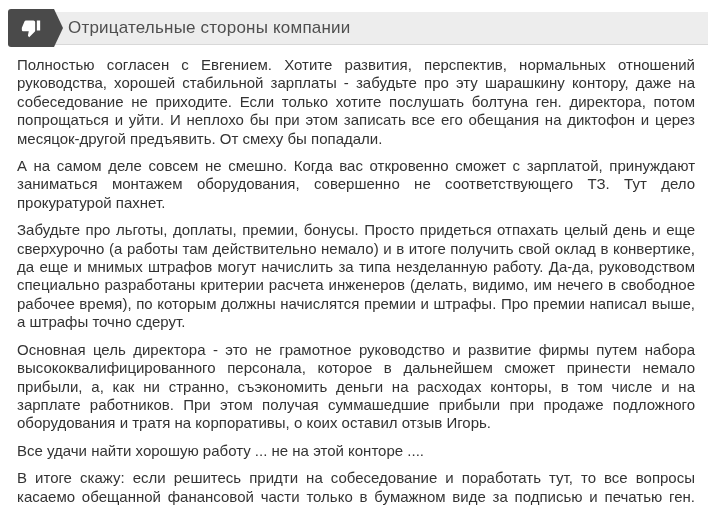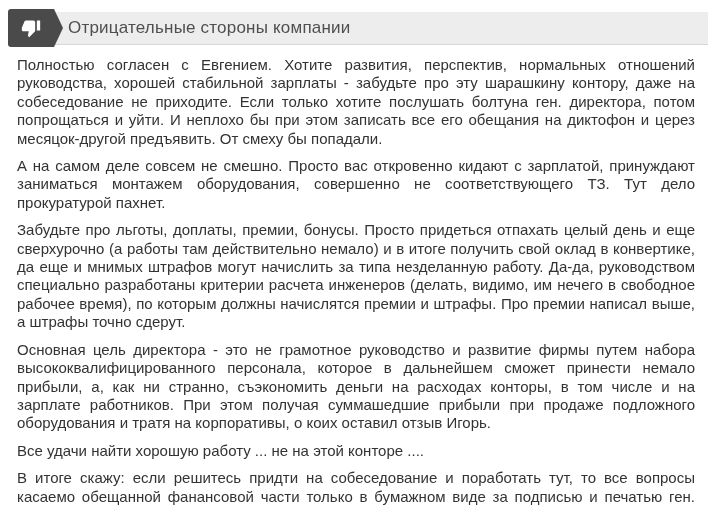--- a/index.html
+++ b/index.html
@@ -82,18 +82,18 @@
     <span>
       <svg class="thumb-icon" viewBox="0 0 24 24" fill="#ffffff" aria-hidden="true">
         <path d="M15 3H6c-.83 0-1.54.5-1.84 1.22l-3.02 7.05c-.09.23-.14.47-.14.73v2c0 1.1.9 2 2 2h6.31l-.95 4.57-.03.32c0 .41.17.79.44 1.06L9.83 23l6.59-6.59c.36-.36.58-.86.58-1.41V5c0-1.1-.9-2-2-2zm4 0v12h4V3h-4z"></path>
       </svg>
     </span>
   </div>
 </div>
 
 <div class="review-body">
     <p class="review-paragraph">Полностью согласен с Евгением. Хотите развития, перспектив, нормальных отношений руководства, хорошей стабильной зарплаты - забудьте про эту шарашкину контору, даже на собеседование не приходите. Если только хотите послушать болтуна ген. директора, потом попрощаться и уйти. И неплохо бы при этом записать все его обещания на диктофон и церез месяцок-другой предъявить. От смеху бы попадали.</p>
-    <p class="review-paragraph">А на самом деле совсем не смешно. Просто вас откровенно кидают с зарплатой, принуждают заниматься монтажем оборудования, совершенно не соответствующего ТЗ. Тут дело прокуратурой пахнет.</p>
+    <p class="review-paragraph">А на самом деле совсем не смешно. Когда вас откровенно сможет с зарплатой, принуждают заниматься монтажем оборудования, совершенно не соответствующего ТЗ. Тут дело прокуратурой пахнет.</p>
     <p class="review-paragraph">Забудьте про льготы, доплаты, премии, бонусы. Просто придеться отпахать целый день и еще сверхурочно (а работы там действительно немало) и в итоге получить свой оклад в конвертике, да еще и мнимых штрафов могут начислить за типа незделанную работу. Да-да, руководством специально разработаны критерии расчета инженеров (делать, видимо, им нечего в свободное рабочее время), по которым должны начислятся премии и штрафы. Про премии написал выше, а штрафы точно сдерут.</p>
     <p class="review-paragraph">Основная цель директора - это не грамотное руководство и развитие фирмы путем набора высококвалифицированного персонала, которое в дальнейшем сможет принести немало прибыли, а, как ни странно, съэкономить деньги на расходах конторы, в том числе и на зарплате работников. При этом получая суммашедшие прибыли при продаже подложного оборудования и тратя на корпоративы, о коих оставил отзыв Игорь.</p>
     <p class="review-paragraph">Все удачи найти хорошую работу ... не на этой конторе ....</p>
     <p class="review-paragraph">В итоге скажу: если решитесь придти на собеседование и поработать тут, то все вопросы касаемо обещанной фанансовой части только в бумажном виде за подписью и печатью ген. директора, где конкретно будет оговорена сумма зарплаты и премии. Если он откажется - будьте уверены - вас нае..ут ((((</p>
   </div>
 
 </body></html>

